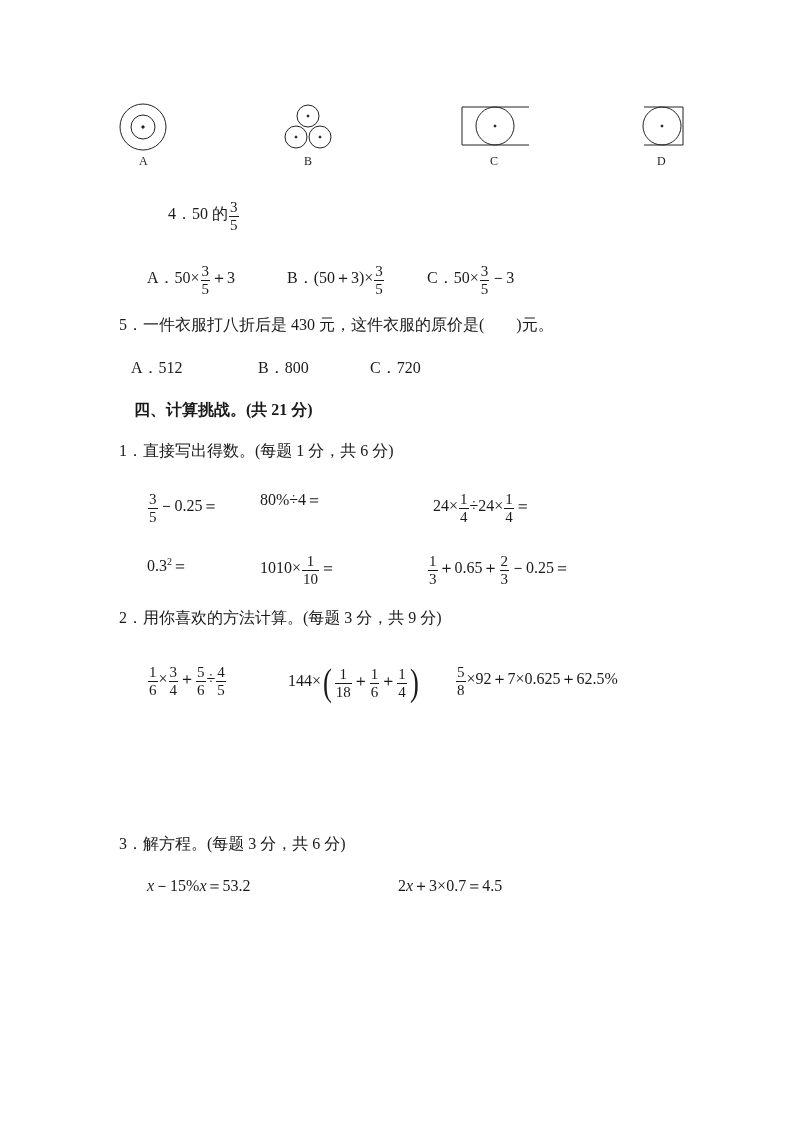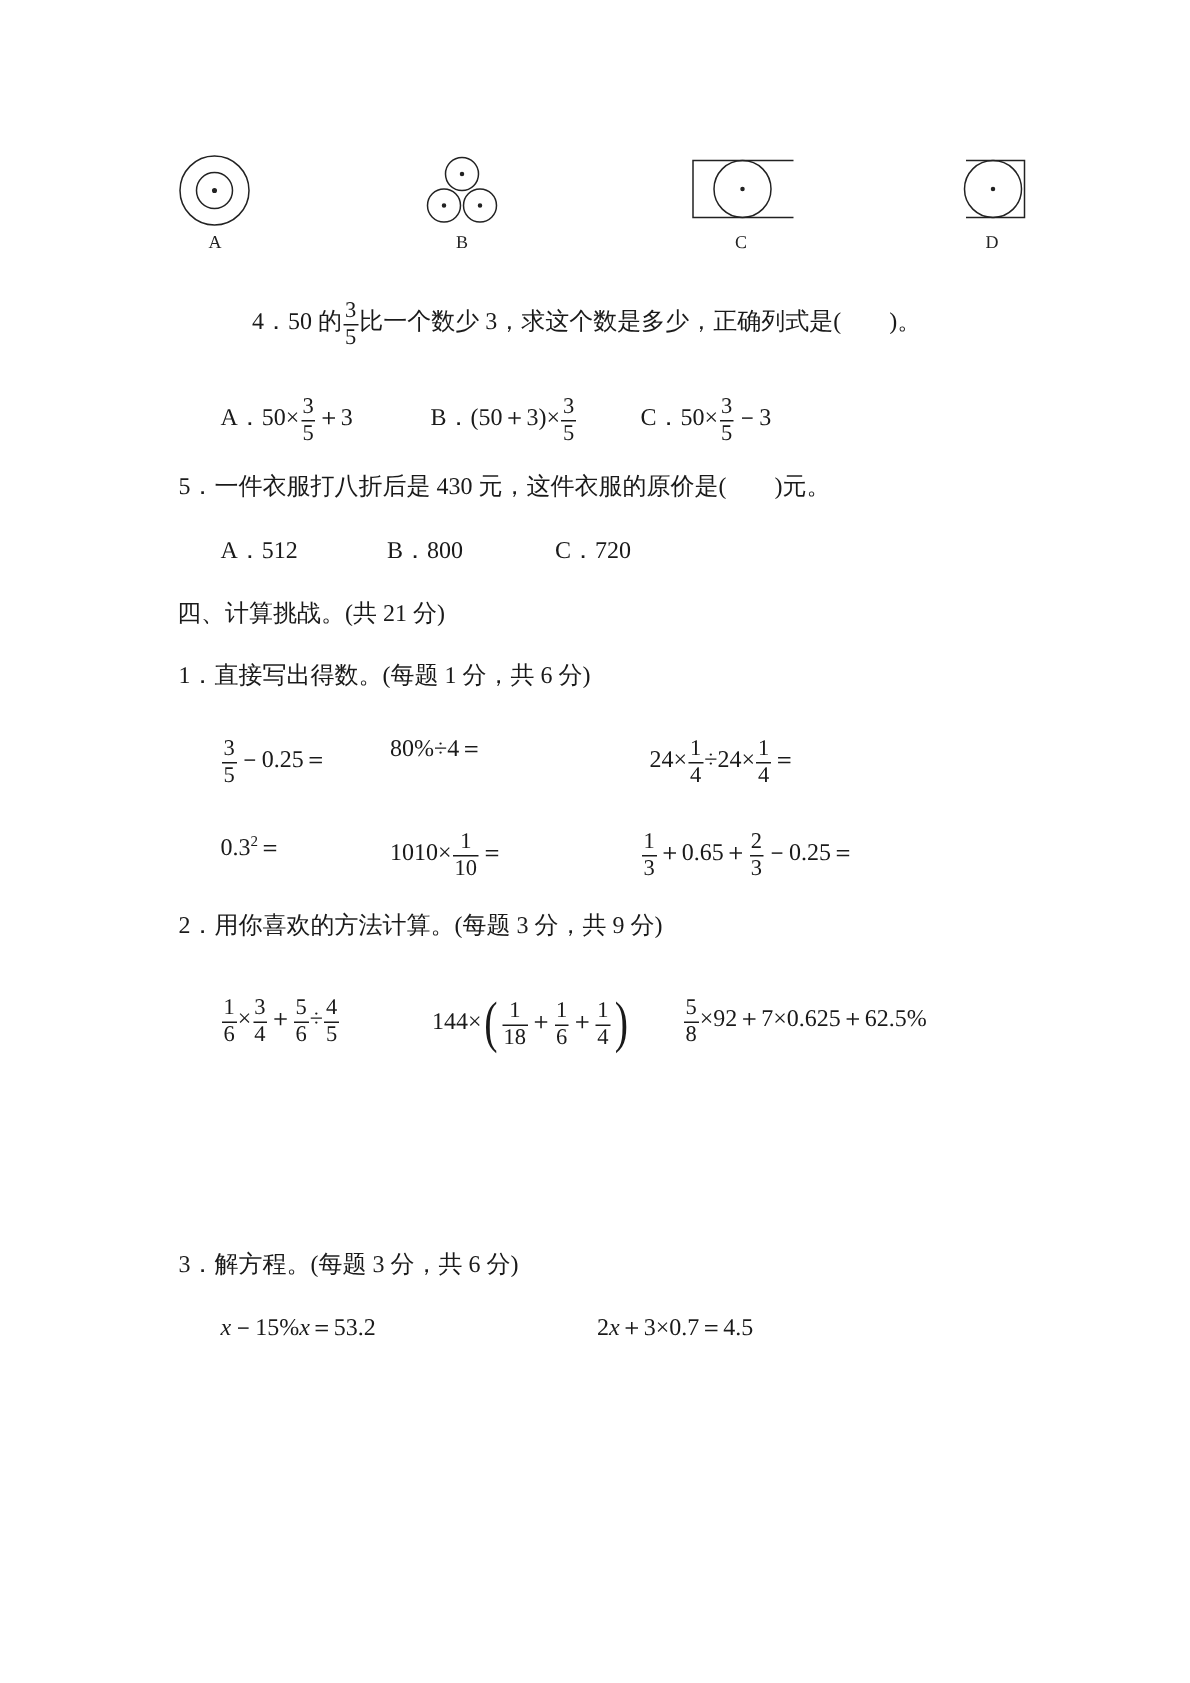--- a/index.html
+++ b/index.html
@@ -49,41 +49,41 @@
     <circle cx="662" cy="126" r="19"></circle>
     <circle cx="662" cy="126" r="1" fill="#222"></circle>
   </g>
 </svg>
 <span class="fig-label" style="left:139px;top:154px;">A</span>
 <span class="fig-label" style="left:304px;top:154px;">B</span>
 <span class="fig-label" style="left:490px;top:154px;">C</span>
 <span class="fig-label" style="left:657px;top:154px;">D</span>
 
 <div class="line" style="left:122px;top:198px;margin-left:46px;">
-  <span>4．</span><span>50 的</span><span class="frac"><span class="num">3</span><span class="den">5</span></span><span>比一个数少 3，求这个数是多少，正确列式是(　　)。</span>
+  <span>4．</span><span>50 的</span><span class="frac"><span class="num">3</span><span class="den">5</span></span>
 </div>
 
 <div class="line" style="left:147px;top:262px;">
   <span>A．</span><span>50×</span><span class="frac"><span class="num">3</span><span class="den">5</span></span><span>＋3</span>
 </div>
 <div class="line" style="left:287px;top:262px;">
   <span>B．</span><span>(50＋3)×</span><span class="frac"><span class="num">3</span><span class="den">5</span></span><span></span>
 </div>
 <div class="line" style="left:427px;top:262px;">
   <span>C．</span><span>50×</span><span class="frac"><span class="num">3</span><span class="den">5</span></span><span>－3</span>
 </div>
 
 <div class="line" style="left:119px;top:315px;">
   <span>5．</span><span>一件衣服打八折后是 430 元，这件衣服的原价是(　　)元。</span>
 </div>
-<div class="line" style="left:147px;top:358px;"><span>A．</span><span>512</span></div>
+<div class="line" style="left:131px;top:358px;"><span>A．</span><span>512</span></div>
 <div class="line" style="left:258px;top:358px;"><span>B．</span><span>800</span></div>
 <div class="line" style="left:370px;top:358px;"><span>C．</span><span>720</span></div>
 
-<div class="line" style="left:118px;top:400px;">四、计算挑战。(共 21 分)</div>
+<div class="line" style="left:134px;top:400px;font-weight:bold;">四、计算挑战。(共 21 分)</div>
 
 <div class="line" style="left:119px;top:441px;text-align:right;">1．直接写出得数。(每题 1 分，共 6 分)</div>
 
 <div class="line" style="left:147px;top:490px;">
   <span class="frac"><span class="num">3</span><span class="den">5</span></span><span>－0.25＝</span>
 </div>
 <div class="line" style="left:260px;top:490px;">80%÷4＝</div>
 <div class="line" style="left:433px;top:490px;">
   <span>24×</span><span class="frac"><span class="num">1</span><span class="den">4</span></span><span>÷24×</span><span class="frac"><span class="num">1</span><span class="den">4</span></span><span>＝</span>
 </div>

